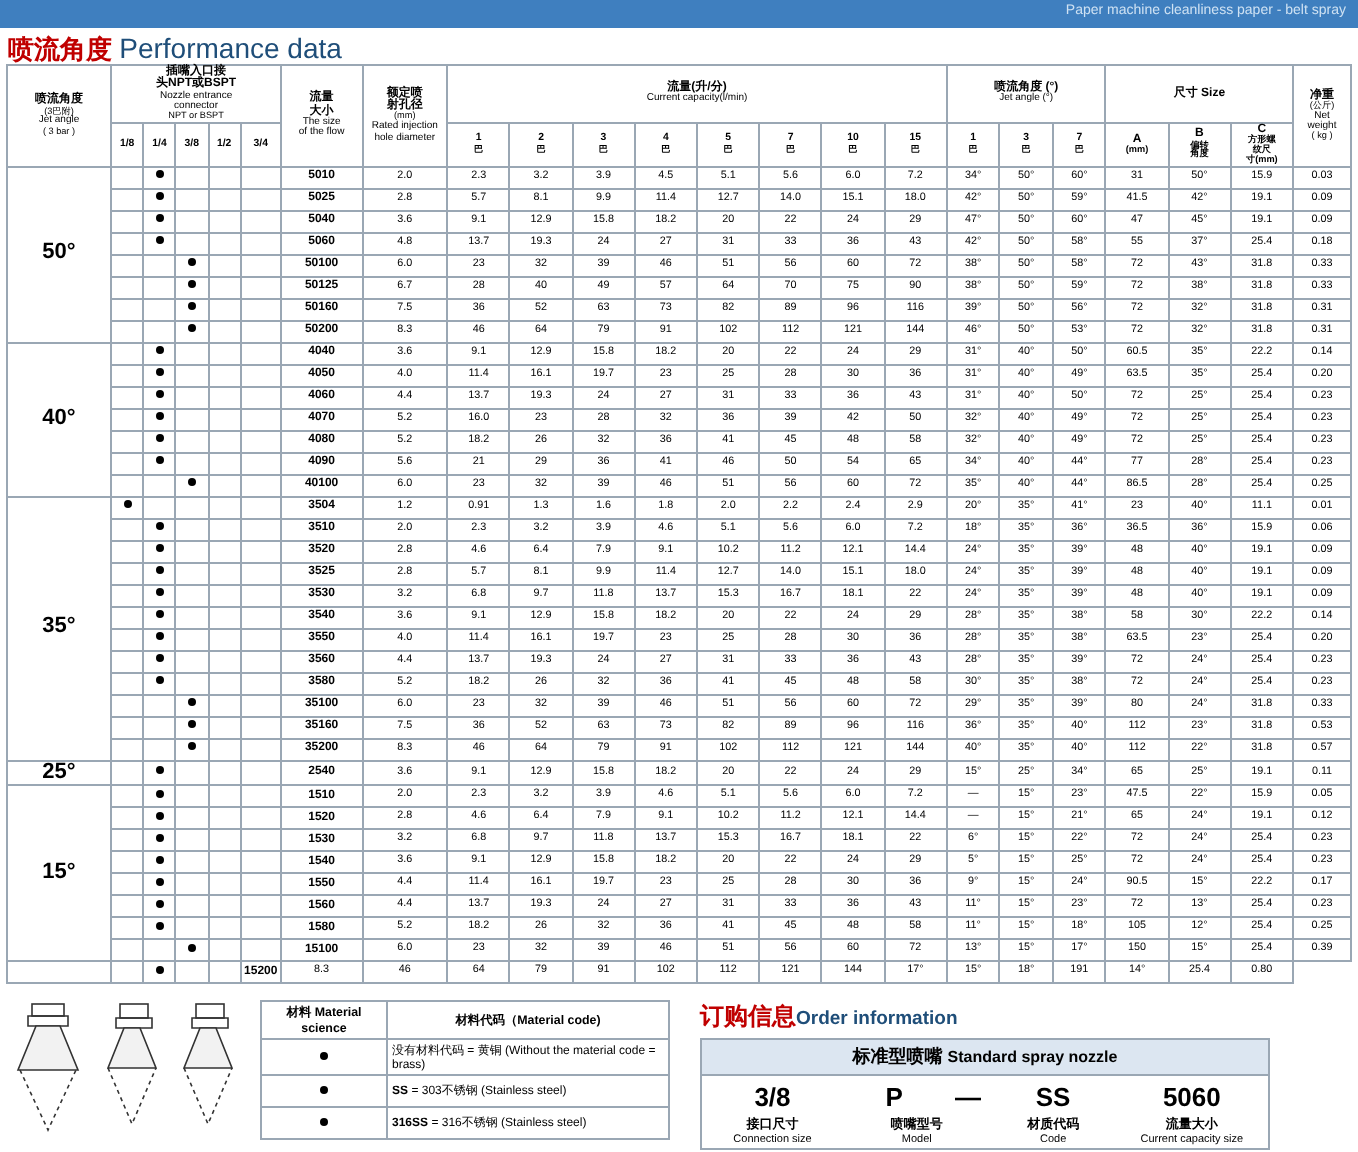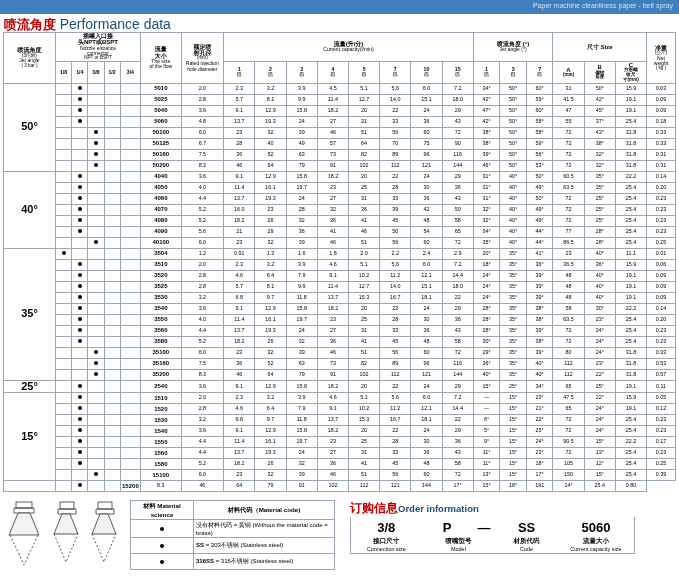--- a/index.html
+++ b/index.html
@@ -1112,20 +1112,24 @@
       </td>
     </tr>
   </tbody>
     </table>
 </div>
 
 <div class="orderbox">
   <div class="order-title">
     <span>订购信息</span><span class="en">Order information</span>
   </div>
+  <div class="stdbar">
+    <span>标准型喷嘴</span>
+    <span class="en">Standard spray nozzle</span>
+  </div>
   <table class="ordertab">
     <tbody>
         <tr>
       <td class="ocode" style="width:25%;">3/8</td>
       <td class="ocode" style="width:18%;">P</td>
       <td class="ocode" style="width:8%;">—</td>
       <td class="ocode" style="width:22%;">SS</td>
       <td class="ocode" style="width:27%;">5060</td>
     </tr>
     <tr>

